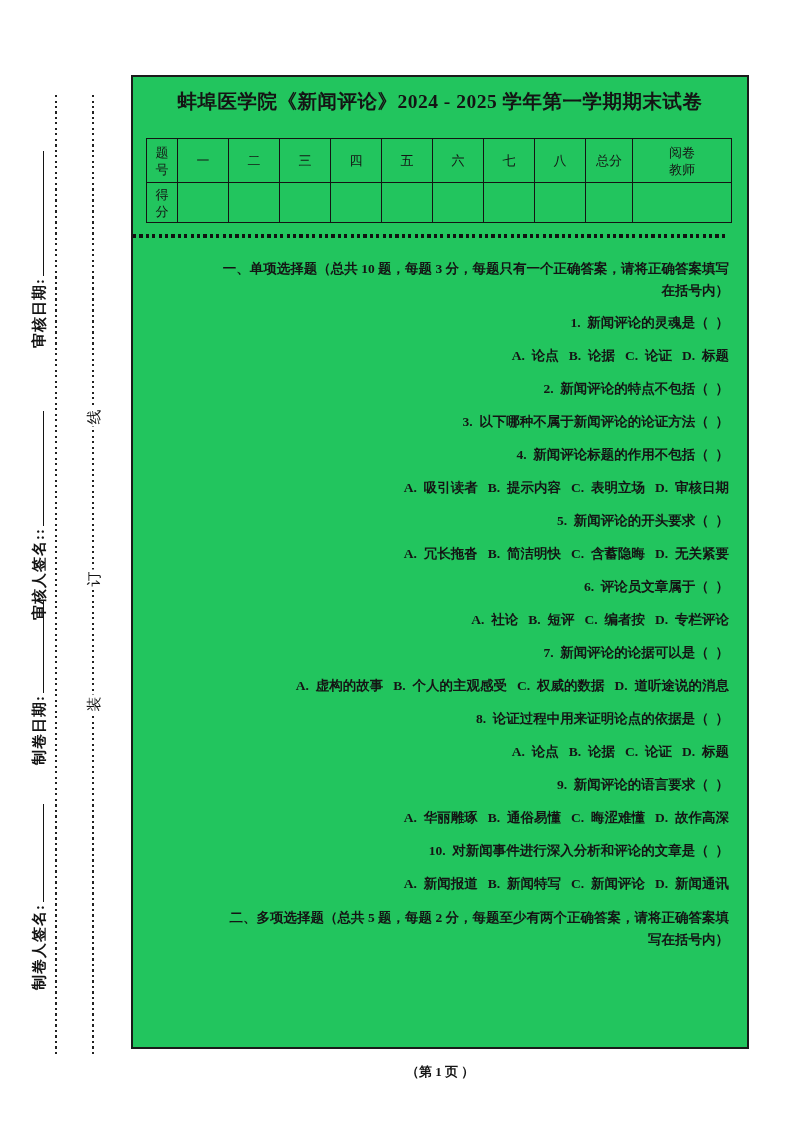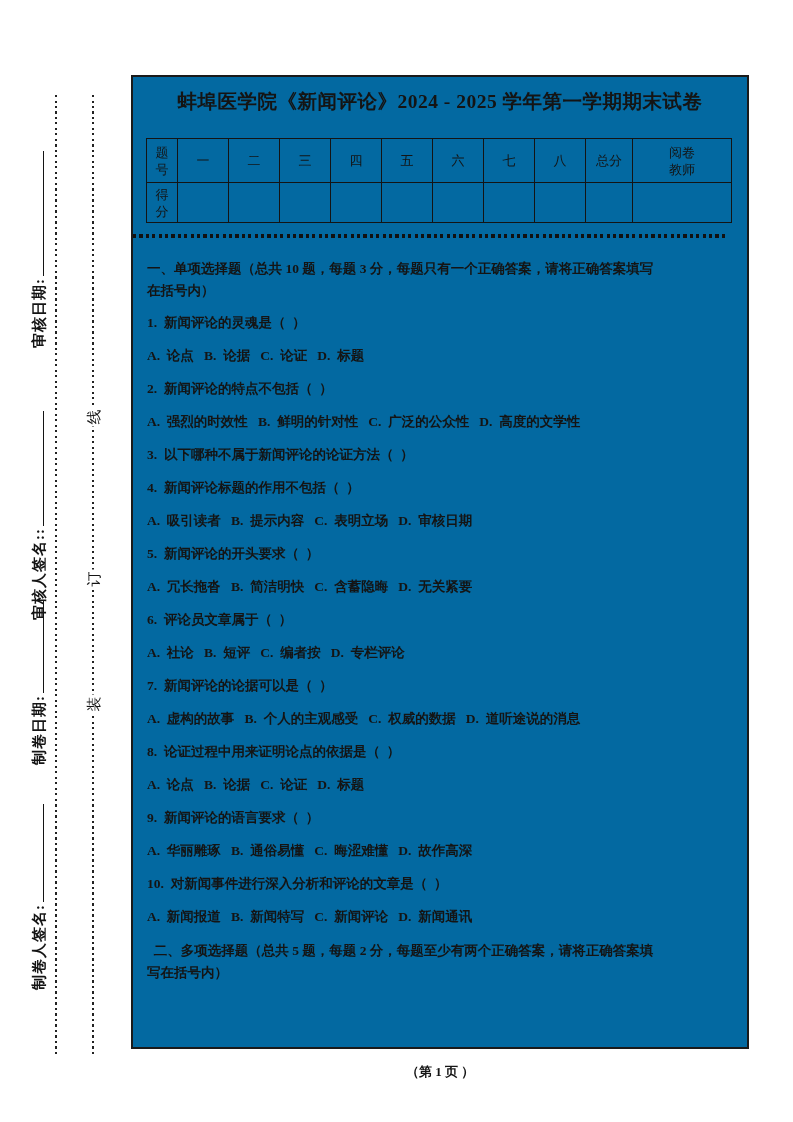--- a/index.html
+++ b/index.html
@@ -64,21 +64,21 @@
   #bc2 { top: 692px; }
 
   
   .sheet {
     position: absolute;
     left: 131px;
     top: 75px;
     width: 618px;
     height: 974px;
     border: 2px solid #1a1a1a;
-    background: #0369a1;
+    background: #22c55e;
   }
   .title {
     margin-top: 11px;
     text-align: center;
     font-size: 19.5px;
     font-weight: 700;
     letter-spacing: 0.5px;
   }
   .fields {
     margin: 21px 0 0 22px;
@@ -120,21 +120,21 @@
     width: 594px;
     height: 4px;
     background: repeating-linear-gradient(90deg, #111 0 3.2px, transparent 3.2px 6.4px);
   }
 
   .qarea {
     margin: 20px 18px 0 14px;
     font-size: 13.5px;
     font-weight: 600;
   }
-  .qarea p { white-space: pre-wrap; }
+  .qarea p { white-space: pre-wrap; text-align: right; }
   .sec { line-height: 22px; margin-bottom: 11px; }
   .stem, .opts { line-height: 19px; margin-bottom: 14px; }
 
   .footer {
     position: absolute;
     left: 131px;
     top: 1063px;
     width: 618px;
     text-align: center;
     font-size: 13px;
@@ -222,21 +222,20 @@
     <div class="dotsep"></div>
 
     <div class="qarea">
       <p class="sec">一、单项选择题（总共 10 题，每题 3 分，每题只有一个正确答案，请将正确答案填写
 在括号内）</p>
 
       <p class="stem">1.  新闻评论的灵魂是（  ）</p>
       <p class="opts">A.  论点   B.  论据   C.  论证   D.  标题</p>
 
       <p class="stem">2.  新闻评论的特点不包括（  ）</p>
-      <p class="opts">A.  强烈的时效性   B.  鲜明的针对性   C.  广泛的公众性   D.  高度的文学性</p>
 
       <p class="stem">3.  以下哪种不属于新闻评论的论证方法（  ）</p>
 
       <p class="stem">4.  新闻评论标题的作用不包括（  ）</p>
       <p class="opts">A.  吸引读者   B.  提示内容   C.  表明立场   D.  审核日期</p>
 
       <p class="stem">5.  新闻评论的开头要求（  ）</p>
       <p class="opts">A.  冗长拖沓   B.  简洁明快   C.  含蓄隐晦   D.  无关紧要</p>
 
       <p class="stem">6.  评论员文章属于（  ）</p>

